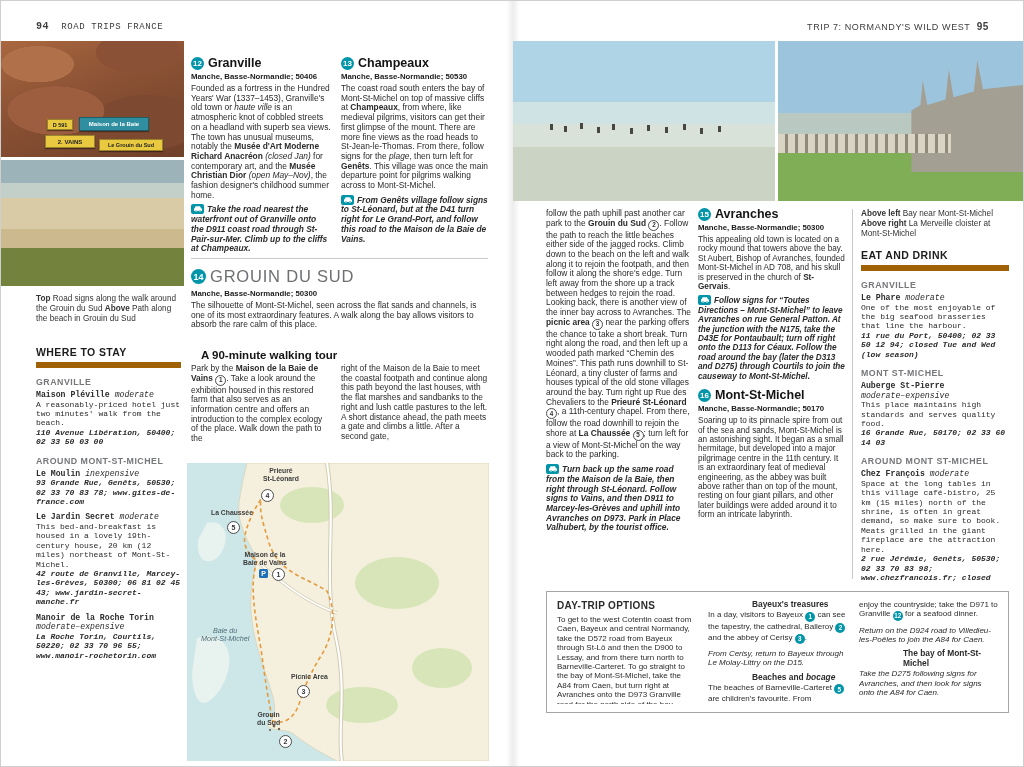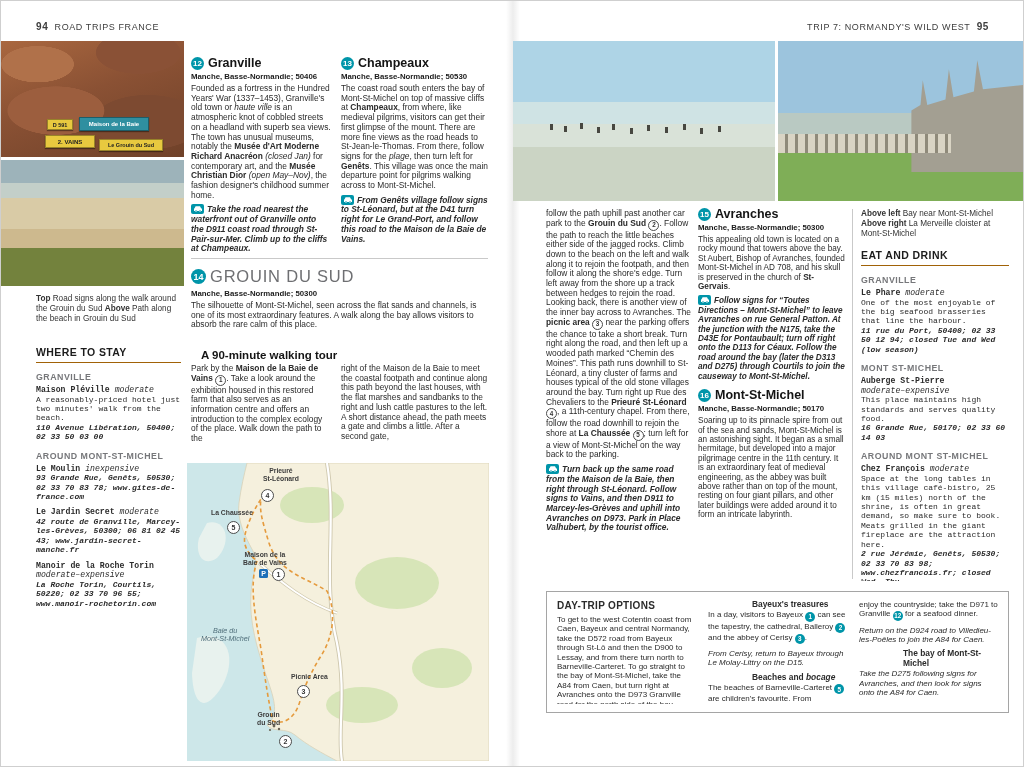--- a/index.html
+++ b/index.html
@@ -34,21 +34,21 @@
   .church{position:absolute;right:0;top:12%;width:46%;height:70%;background:#a39f92;
      clip-path:polygon(0 100%,0 45%,8% 40%,10% 18%,14% 40%,30% 35%,33% 8%,37% 33%,55% 28%,58% 0,63% 26%,100% 22%,100% 100%);}
   .arcade{position:absolute;left:0;top:58%;width:70%;height:12%;
      background:repeating-linear-gradient(90deg,#d9d4c4 0 7px,#8f8a7a 7px 10px);}
   .people{position:absolute;left:14%;top:52%;width:3px;height:6px;background:#474740;
      box-shadow:14px 2px 0 #474740,30px -1px 0 #474740,47px 3px 0 #474740,62px 0 0 #474740,
      80px 4px 0 #474740,97px 1px 0 #474740,115px 3px 0 #474740,133px 0 0 #474740,150px 4px 0 #474740,168px 2px 0 #474740;}
   
   .caption{font-size:8.2px;line-height:10px;color:#333;}
   .side-head{font-size:10.5px;font-weight:700;letter-spacing:.4px;color:#1c1c1c;
-     border-bottom:1px solid #a16207;padding-bottom:4px;}
+     border-bottom:6px solid #a16207;padding-bottom:4px;}
   .group-name{font-size:8.8px;font-weight:700;color:#76777a;letter-spacing:.5px;margin:9px 0 3px;}
   .entry{margin-bottom:6px;font-family:Liberation Mono, monospace;}
   .entry-title{font-size:8.2px;line-height:9.6px;}
   .entry-desc{font-size:8px;line-height:9.4px;margin:0;}
   .entry-addr{font-size:8px;line-height:9.4px;font-weight:700;font-style:italic;margin:0;}
   
   .art-head{display:flex;align-items:center;gap:4px;}
   .poi-badge{display:inline-flex;flex:none;width:13px;height:13px;border-radius:50%;background:var(--accent);
      color:#fff;font-size:8px;font-weight:700;align-items:center;justify-content:center;}
   .art-title{font-size:12.5px;font-weight:700;color:#141414;}
@@ -86,21 +86,21 @@
   .box p{font-size:8px;line-height:9.4px;margin:0 0 5px;}
   .box .it{font-style:italic;}
   .box .sub{font-weight:700;font-size:8.4px;margin:0 0 1px;padding-left:44px;}
   .colflow{overflow:hidden;}
 </style>
 </head>
 <body>
 
 <div class="page">
 
-  <div class="abs hdr" style="left:35px;top:20px;">
+  <div class="abs hdr" style="left:35px;top:20px;font-family:Liberation Mono, monospace;">
     <b>94</b>&nbsp;&nbsp;<span>ROAD TRIPS FRANCE</span>
   </div>
   <div class="abs hdr" style="right:34px;top:20px;text-align:right;">
     <span>TRIP 7: NORMANDY'S WILD WEST</span>&nbsp;&nbsp;<b>95</b>
   </div>
 
   <div class="photo ph-wall" style="left:0;top:40px;width:183px;height:116px;">
     <div class="sign sign-d" style="left:46px;top:78px;width:24px;height:9px;font-size:5.5px;">
       <span>D 591</span>
     </div>
@@ -127,20 +127,21 @@
         <p class="entry-desc">A reasonably-priced hotel just two minutes' walk from the beach.</p>
         <p class="entry-addr">110 Avenue Libération, 50400; 02 33 50 03 00</p>
       </div>
       <div class="group-name">AROUND MONT-ST-MICHEL</div>
       <div class="entry">
         <div class="entry-title"><span class="run-b">Le Moulin </span><span class="run-i">inexpensive</span></div>
         <p class="entry-addr">93 Grande Rue, Genêts, 50530; 02 33 70 83 78; www.gites-de-france.com</p>
       </div>
       <div class="entry">
         <div class="entry-title"><span class="run-b">Le Jardin Secret </span><span class="run-i">moderate</span></div>
+        <p class="entry-desc">This bed-and-breakfast is housed in a lovely 19th-century house, 20 km (12 miles) northeast of Mont-St-Michel.</p>
         <p class="entry-addr">42 route de Granville, Marcey-les-Grèves, 50300; 06 81 02 45 43; www.jardin-secret-manche.fr</p>
       </div>
       <div class="entry">
         <div class="entry-title"><span class="run-b">Manoir de la Roche Torin</span><br><span class="run-i">moderate–expensive</span></div>
         <p class="entry-addr">La Roche Torin, Courtils, 50220; 02 33 70 96 55; www.manoir-rochetorin.com</p>
       </div>
     </div>
   </div>
 
   <div class="abs" style="left:190px;top:55px;width:140px;">

